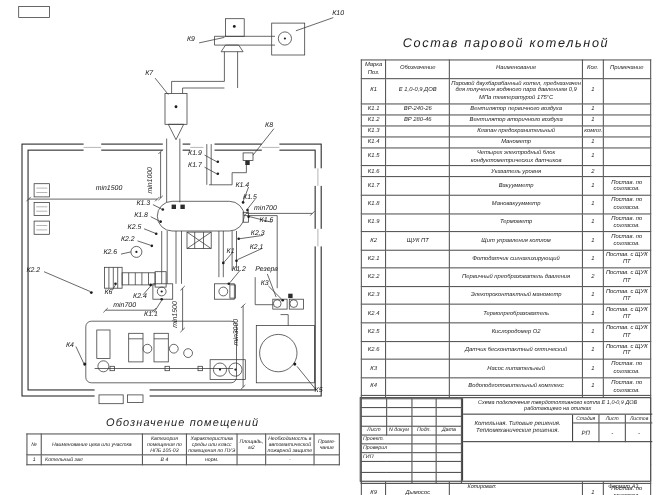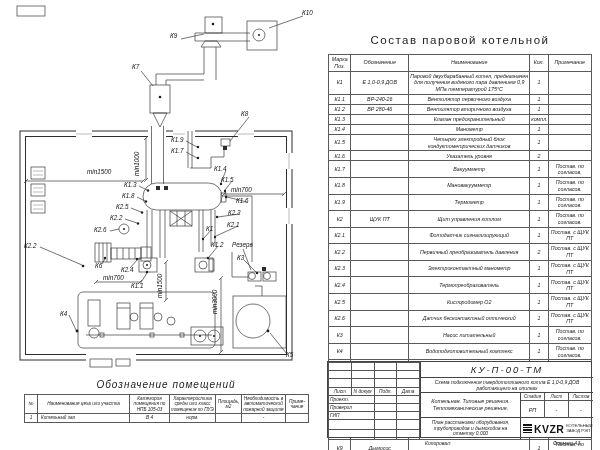--- a/index.html
+++ b/index.html
@@ -11,21 +11,21 @@
   svg.plan .wall{stroke:#2d2d2d;stroke-width:1}
   svg.plan .thin{stroke:#6a6a6a;stroke-width:0.45}
   svg.plan .white{fill:#fff;stroke:none}
   svg.plan .dot{fill:#1d1d1d;stroke:none}
   svg.plan .sq{fill:#2d2d2d;stroke:none}
   .callout{position:absolute;font-style:italic;font-size:6.3px;line-height:1;
     white-space:nowrap;color:#141414}
   .callout.rot{transform:rotate(-90deg);transform-origin:0 0}
   
   .rp{position:absolute;left:328px;top:34px;width:264px;background:#fff}
-  .rp .ttl{font-size:11.5px;font-weight:normal;text-align:center;
+  .rp .ttl{font-size:11.5px;font-style:italic;font-weight:normal;text-align:center;
     letter-spacing:1.5px;margin-bottom:8px}
   table{border-collapse:collapse;width:100%;table-layout:fixed}
   .eq th,.eq td{border:0.6px solid #5a5a5a;font-size:5.3px;font-style:italic;font-weight:normal;
     text-align:center;vertical-align:middle;padding:1.2px 1px;line-height:1.25;color:#222;overflow:hidden}
   
   .ex-wrap{position:absolute;left:24px;top:379px;width:284px;background:#fff}
   .ex-wrap .ttl{font-size:10px;font-style:italic;font-weight:normal;text-align:center;
     letter-spacing:1px;margin-bottom:4px}
   .ex th,.ex td{border:0.6px solid #5a5a5a;font-size:4.7px;font-style:italic;font-weight:normal;
     text-align:center;vertical-align:middle;padding:1px;line-height:1.15;color:#222}
@@ -593,44 +593,35 @@
             </tr>
         <tr style="height:10px">
               <td colspan="2"></td>
               <td></td>
               <td></td>
             </tr>
       </tbody>
         </table>
     </div>
     <div class="tb-right">
-      <div class="tb-doc">КУ-П-00-ТМ</div>
       <div class="tb-sub">Схема подключения твердотопливного котла Е 1,0-0,9 ДОВ работающего на опилках</div>
       <div class="tb-mid">
         <div class="tb-proj">Котельная. Типовые решения. Тепломеханические решения.</div>
         <div class="tb-stage">
           <div class="st-h">
             <div>Стадия</div>
             <div>Лист</div>
             <div>Листов</div>
           </div>
           <div class="st-v">
             <div>РП</div>
             <div>-</div>
             <div>-</div>
           </div>
         </div>
       </div>
-      <div class="tb-bot">
-        <div class="tb-sheetname">План расстановки оборудования, трубопроводов и дымоходов на отметку 0,000</div>
-        <div class="tb-logo">
-          <span class="logo-icon"></span>
-          <span class="logo-text">KVZR</span>
-          <span class="logo-cap">КОТЕЛЬНЫЙ ЗАВОД РЭП</span>
-        </div>
-      </div>
     </div>
   </div>
 
   <div class="below" style="left:425px;top:440px">Копировал:</div>
   <div class="below" style="left:553px;top:440px">Формат А3</div>
 
 </div>
 
 </body></html>

